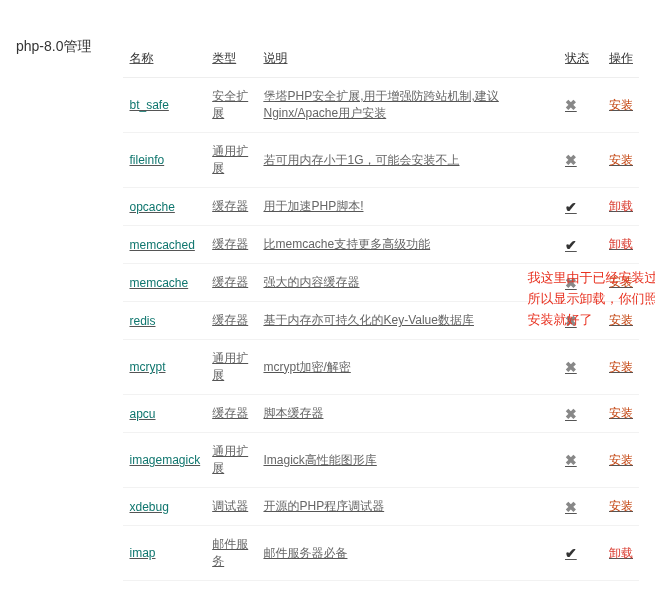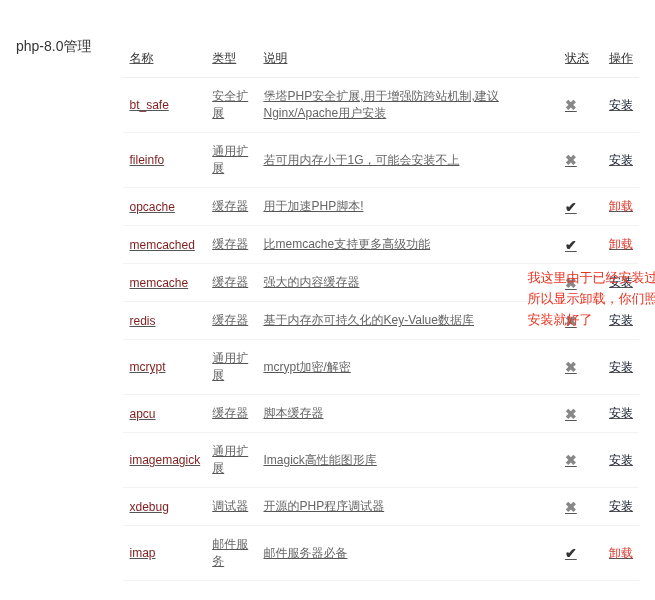--- a/index.html
+++ b/index.html
@@ -8,26 +8,26 @@
 .header { padding: 10px 16px; font-size: 14px; color: #333; border-bottom: 1px solid #eee; }
 .body { display: flex; flex: 1; overflow: hidden; }
 .sidebar { width: 100px; background: #fafafa; border-right: 1px solid #eee; overflow-y: auto; }
 .sidebar-item { padding: 12px 16px; color: #666; cursor: pointer; font-size: 13px; position: relative; }
 .sidebar-item.active { background: #fff; color: #333; }
 .sidebar-item.active::after { content: ""; position: absolute; left: 16px; bottom: 4px; width: 56px; height: 3px; background: #d9372b; border-radius: 2px; }
 .main { flex: 1; padding: 12px 16px; overflow: auto; position: relative; }
 table { width: 100%; border-collapse: collapse; text-decoration: underline; }
 th { text-align: left; font-weight: normal; color: #333; padding: 10px 6px; border-bottom: 1px solid #eee; font-size: 12px; }
 td { padding: 10px 6px; border-bottom: 1px solid #f2f2f2; color: #666; font-size: 12px; vertical-align: middle; }
-td.name { color: #7f1d1d; }
+td.name { color: #0f766e; }
 .status-icon { font-weight: bold; font-size: 14px; text-align: center; }
 .status-ok { color: #333; }
 .status-no { color: #888; }
 .action { cursor: pointer; font-size: 12px; text-align: right; }
-.action.install { color: #0f172a; }
+.action.install { color: #c2410c; }
 .action.uninstall { color: #d9372b; text-align: right; }
 th.col-status, td.col-status { text-align: left; width: 40px; }
 th.col-action, td.col-action { text-align: right; width: 40px; }
 .annotation { position: absolute; color: #e8301f; font-size: 13px; line-height: 1.6; left: 420px; top: 240px; width: 160px; pointer-events: none; }
 </style>
 </head>
 <body>
 
 <div class="container">
   <div class="header">php-8.0管理</div>

